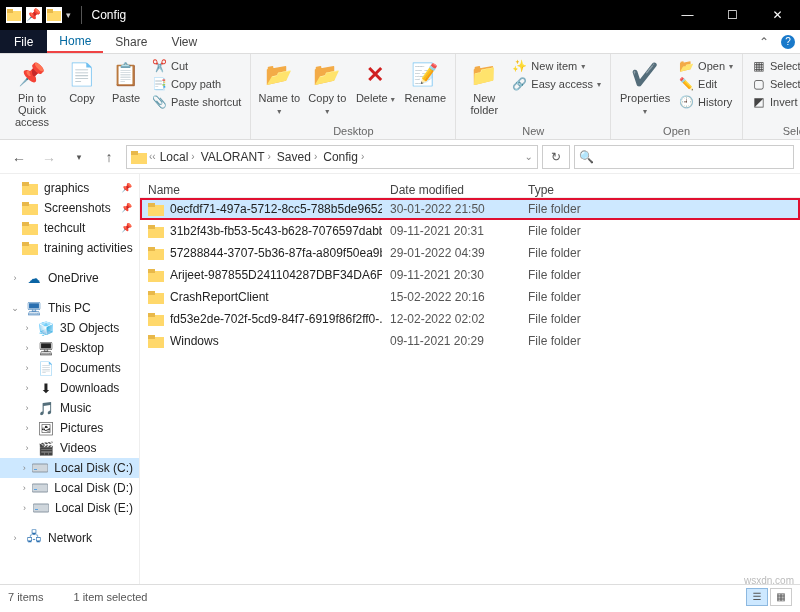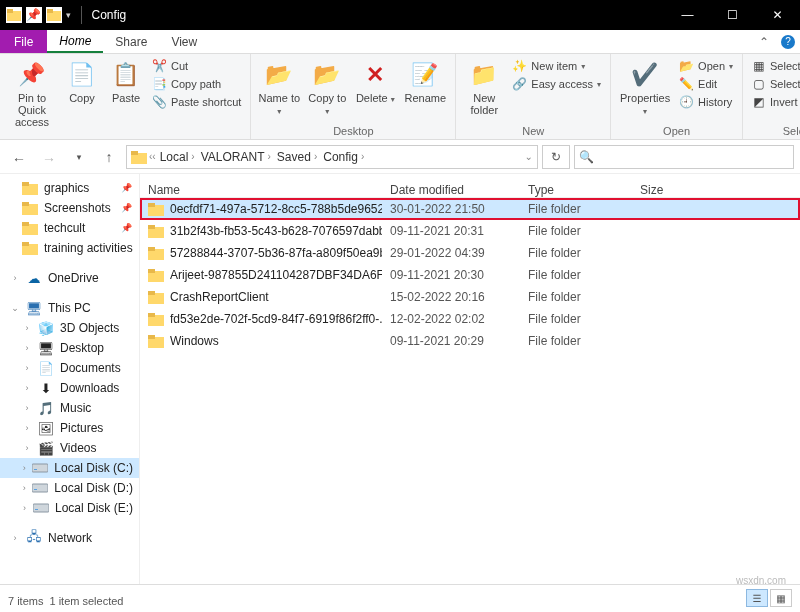--- a/index.html
+++ b/index.html
@@ -9,23 +9,23 @@
 .titlebar { height: 30px; background: #000; color: #fff; display: flex; align-items: center; }
 .titlebar .tb-icons { display: flex; gap: 4px; padding: 0 6px; align-items: center; }
 .titlebar .tb-icon { width: 16px; height: 16px; display:flex; align-items:center; justify-content:center; background:#fff; }
 .titlebar .sep { width: 1px; height: 18px; background: #555; margin: 0 4px; }
 .titlebar .title { padding-left: 6px; font-size: 12px; }
 .titlebar .win-controls { margin-left: auto; display: flex; }
 .titlebar .win-btn { width: 45px; height: 30px; display: flex; align-items: center; justify-content: center; color: #fff; }
 
 
 .ribbon-tabs { height: 24px; background: #fff; display: flex; align-items: stretch; border-bottom: 1px solid #ddd; }
-.ribbon-tabs .file-tab { background: #a21caf; color: #fff; padding: 0 14px; display: flex; align-items: center; font-size: 12px; }
+.ribbon-tabs .file-tab { background: #0f172a; color: #fff; padding: 0 14px; display: flex; align-items: center; font-size: 12px; }
 .ribbon-tabs .tab { padding: 0 12px; display: flex; align-items: center; font-size: 12px; color: #444; }
-.ribbon-tabs .tab.active { border-bottom: 2px solid #15803d; color: #000000; font-style: italic; }
+.ribbon-tabs .tab.active { border-bottom: 2px solid #ef4444; color: #0369a1; }
 .ribbon-tabs .spacer { flex: 1; }
 .ribbon-tabs .chev { width: 24px; display: flex; align-items: center; justify-content: center; color: #666; }
 .ribbon-tabs .help { width: 24px; display: flex; align-items: center; justify-content: center; }
 .help-circle { width: 14px; height: 14px; border-radius: 50%; background: #1979ca; color: #fff; font-size: 10px; display: flex; align-items: center; justify-content: center; }
 
 
 .ribbon { height: 86px; background: #f5f6f7; display: flex; border-bottom: 1px solid #ddd; }
 .ribbon-group { display: flex; flex-direction: column; border-right: 1px solid #e1e1e1; }
 .ribbon-group .group-body { flex: 1; display: flex; align-items: flex-start; padding: 4px 6px 0 6px; gap: 4px; }
 .ribbon-group .group-label { text-align: center; font-size: 11px; color: #666; padding-bottom: 2px; }
@@ -70,25 +70,25 @@
 .file-row .cell { padding: 0 8px; overflow: hidden; text-overflow: ellipsis; white-space: nowrap; }
 .file-row .cell.name { flex: 0 0 242px; display: flex; align-items: center; gap: 6px; }
 .file-row .cell.date { flex: 0 0 138px; color: #555; }
 .file-row .cell.type { flex: 0 0 112px; color: #555; }
 .file-row .cell.size { flex: 1; }
 .file-row.selected { background: #cde8ff; }
 .file-row.highlight { outline: 2px solid #e01030; outline-offset: -2px; }
 .folder-icon { width: 16px; height: 14px; display:inline-block; }
 
 
-.status { height: 24px; border-top: 1px solid #ddd; display: flex; align-items: flex-end; padding: 1px 8px; font-size: 11px; color: #555; gap: 6px; }
+.status { height: 24px; border-top: 1px solid #ddd; display: flex; align-items: center; padding: 1px 8px; font-size: 11px; color: #555; gap: 30px; }
 .status .right { margin-left: auto; display: flex; gap: 2px; }
 .status .view-btn { width: 22px; height: 18px; border: 1px solid #ccc; display: flex; align-items: center; justify-content: center; font-size: 10px; }
 .status .view-btn.active { background: #cde8ff; border-color: #8cb8e0; }
-.watermark { position:absolute; right:14px; bottom:26px; font-size:10px; color:#bbb; }
+.watermark { position:absolute; right:6px; bottom:26px; font-size:10px; color:#bbb; }
 
 svg { display:block; }
 </style>
 </head>
 <body>
 
 <div class="titlebar">
   <div class="tb-icons">
     <span class="tb-icon">
         <svg width="14" height="12">
@@ -416,21 +416,20 @@
         <span class="icn" style="color:#2a6fb0;">🖧</span>
         <span>Network</span>
       </div>
   </div>
 
   <div class="content">
     <div class="col-headers">
       <div class="col name">Name</div>
       <div class="col date">Date modified</div>
       <div class="col type">Type</div>
-      <div class="col size">Size</div>
     </div>
     <div id="file-rows">
         <div class="file-row selected highlight">
           <div class="cell name">
             <span class="folder-icon">
               <svg width="16" height="14">
                 <rect x="0" y="3" width="16" height="11" fill="#ffd86b"></rect>
                 <rect x="0" y="1" width="7" height="4" fill="#e8b84a"></rect>
               </svg>
             </span>

